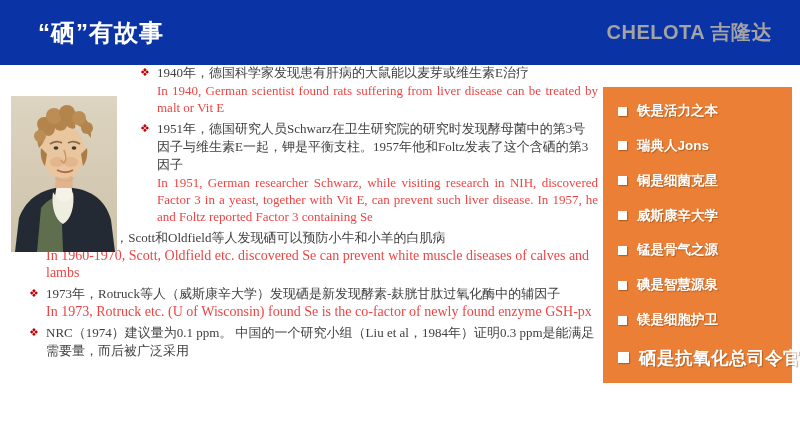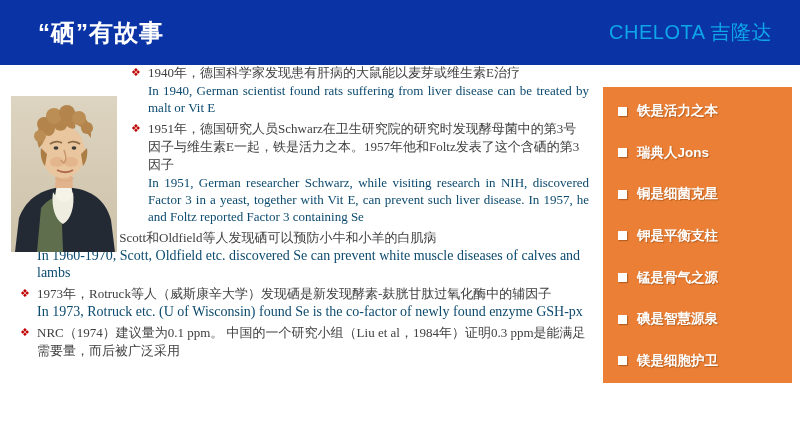--- a/index.html
+++ b/index.html
@@ -5,20 +5,21 @@
   * { margin: 0; padding: 0; box-sizing: border-box; }
   html, body { background: #ffffff; }
   body { font-family: "Liberation Serif", "DejaVu Serif", serif; }
 
   .slide {
     position: relative;
     width: 800px;
     height: 444px;
     background: #ffffff;
     overflow: hidden;
+    padding-left: 9px;
   }
 
   
   .header {
     position: absolute;
     left: 0; top: 0;
     width: 800px; height: 65px;
     background: #0A33A5;
     display: flex;
     align-items: center;
@@ -26,23 +27,23 @@
     padding: 0 28px 0 38px;
   }
   .title {
     color: #ffffff;
     font-family: "Liberation Sans", sans-serif;
     font-weight: bold;
     font-size: 24px;
     letter-spacing: 1px;
   }
   .logo {
-    color: #0ea5e9;
+    color: #a3a3a3;
     font-family: "Liberation Sans", sans-serif;
-    font-weight: normal;
+    font-weight: bold;
     font-size: 20px;
     letter-spacing: 0.5px;
   }
 
   
   .portrait {
     position: absolute;
     left: 11px; top: 96px;
     width: 106px; height: 156px;
     box-shadow: 0 0 0 1px #c9c0ae inset;
@@ -63,21 +64,21 @@
     line-height: 18px;
     font-family: "DejaVu Sans", sans-serif;
   }
   .zh-text {
     color: #404040;
     font-size: 13px;
     line-height: 18px;
   }
   .en-text {
     margin-left: 17px;
-    color: #0c4a6e;
+    color: #ef4444;
     font-size: 13px;
     line-height: 17px;
   }
   .section-b .en-text { font-size: 14px; }
   .en-text.justify { text-align: justify; }
 
   
   .sidebar {
     position: absolute;
     left: 603px; top: 87px;
@@ -177,21 +178,21 @@
       <div class="item">
         <div class="zh-line">
           <span class="marker">❖</span>
           <span class="zh-text">1940年，德国科学家发现患有肝病的大鼠能以麦芽或维生素E治疗</span>
         </div>
         <div class="en-text justify">In 1940, German scientist found rats suffering from liver disease can be treated by malt or Vit E</div>
       </div>
       <div class="item">
         <div class="zh-line">
           <span class="marker">❖</span>
-          <span class="zh-text">1951年，德国研究人员Schwarz在卫生研究院的研究时发现酵母菌中的第3号因子与维生素E一起，铁是活力之本。1957年他和Foltz发表了这个含硒的第3因子</span>
+          <span class="zh-text">1951年，德国研究人员Schwarz在卫生研究院的研究时发现酵母菌中的第3号因子与维生素E一起，钾是平衡支柱。1957年他和Foltz发表了这个含硒的第3因子</span>
         </div>
         <div class="en-text justify">In 1951, German researcher Schwarz, while visiting research in NIH, discovered Factor 3 in a yeast, together with Vit E, can prevent such liver disease. In 1957, he and Foltz reported Factor 3 containing Se</div>
       </div>
     </div>
 
     <div class="section-b">
       <div class="item">
         <div class="zh-line">
           <span class="marker">❖</span>
           <span class="zh-text">1960-1970年，Scott和Oldfield等人发现硒可以预防小牛和小羊的白肌病</span>
@@ -223,29 +224,33 @@
     <div class="sb-item">
       <span class="sb-bullet"></span>
       <span>瑞典人Jons</span>
     </div>
     <div class="sb-item">
       <span class="sb-bullet"></span>
       <span>铜是细菌克星</span>
     </div>
     <div class="sb-item">
       <span class="sb-bullet"></span>
-      <span>钾是平衡支柱</span>
+      <span>威斯康辛大学</span>
     </div>
     <div class="sb-item">
       <span class="sb-bullet"></span>
       <span>锰是骨气之源</span>
     </div>
     <div class="sb-item">
       <span class="sb-bullet"></span>
       <span>碘是智慧源泉</span>
     </div>
     <div class="sb-item">
       <span class="sb-bullet"></span>
       <span>镁是细胞护卫</span>
     </div>
+    <div class="sb-item highlight">
+      <span class="sb-bullet"></span>
+      <span>硒是抗氧化总司令官</span>
+    </div>
   </div>
 
 </div>
 
 </body></html>

